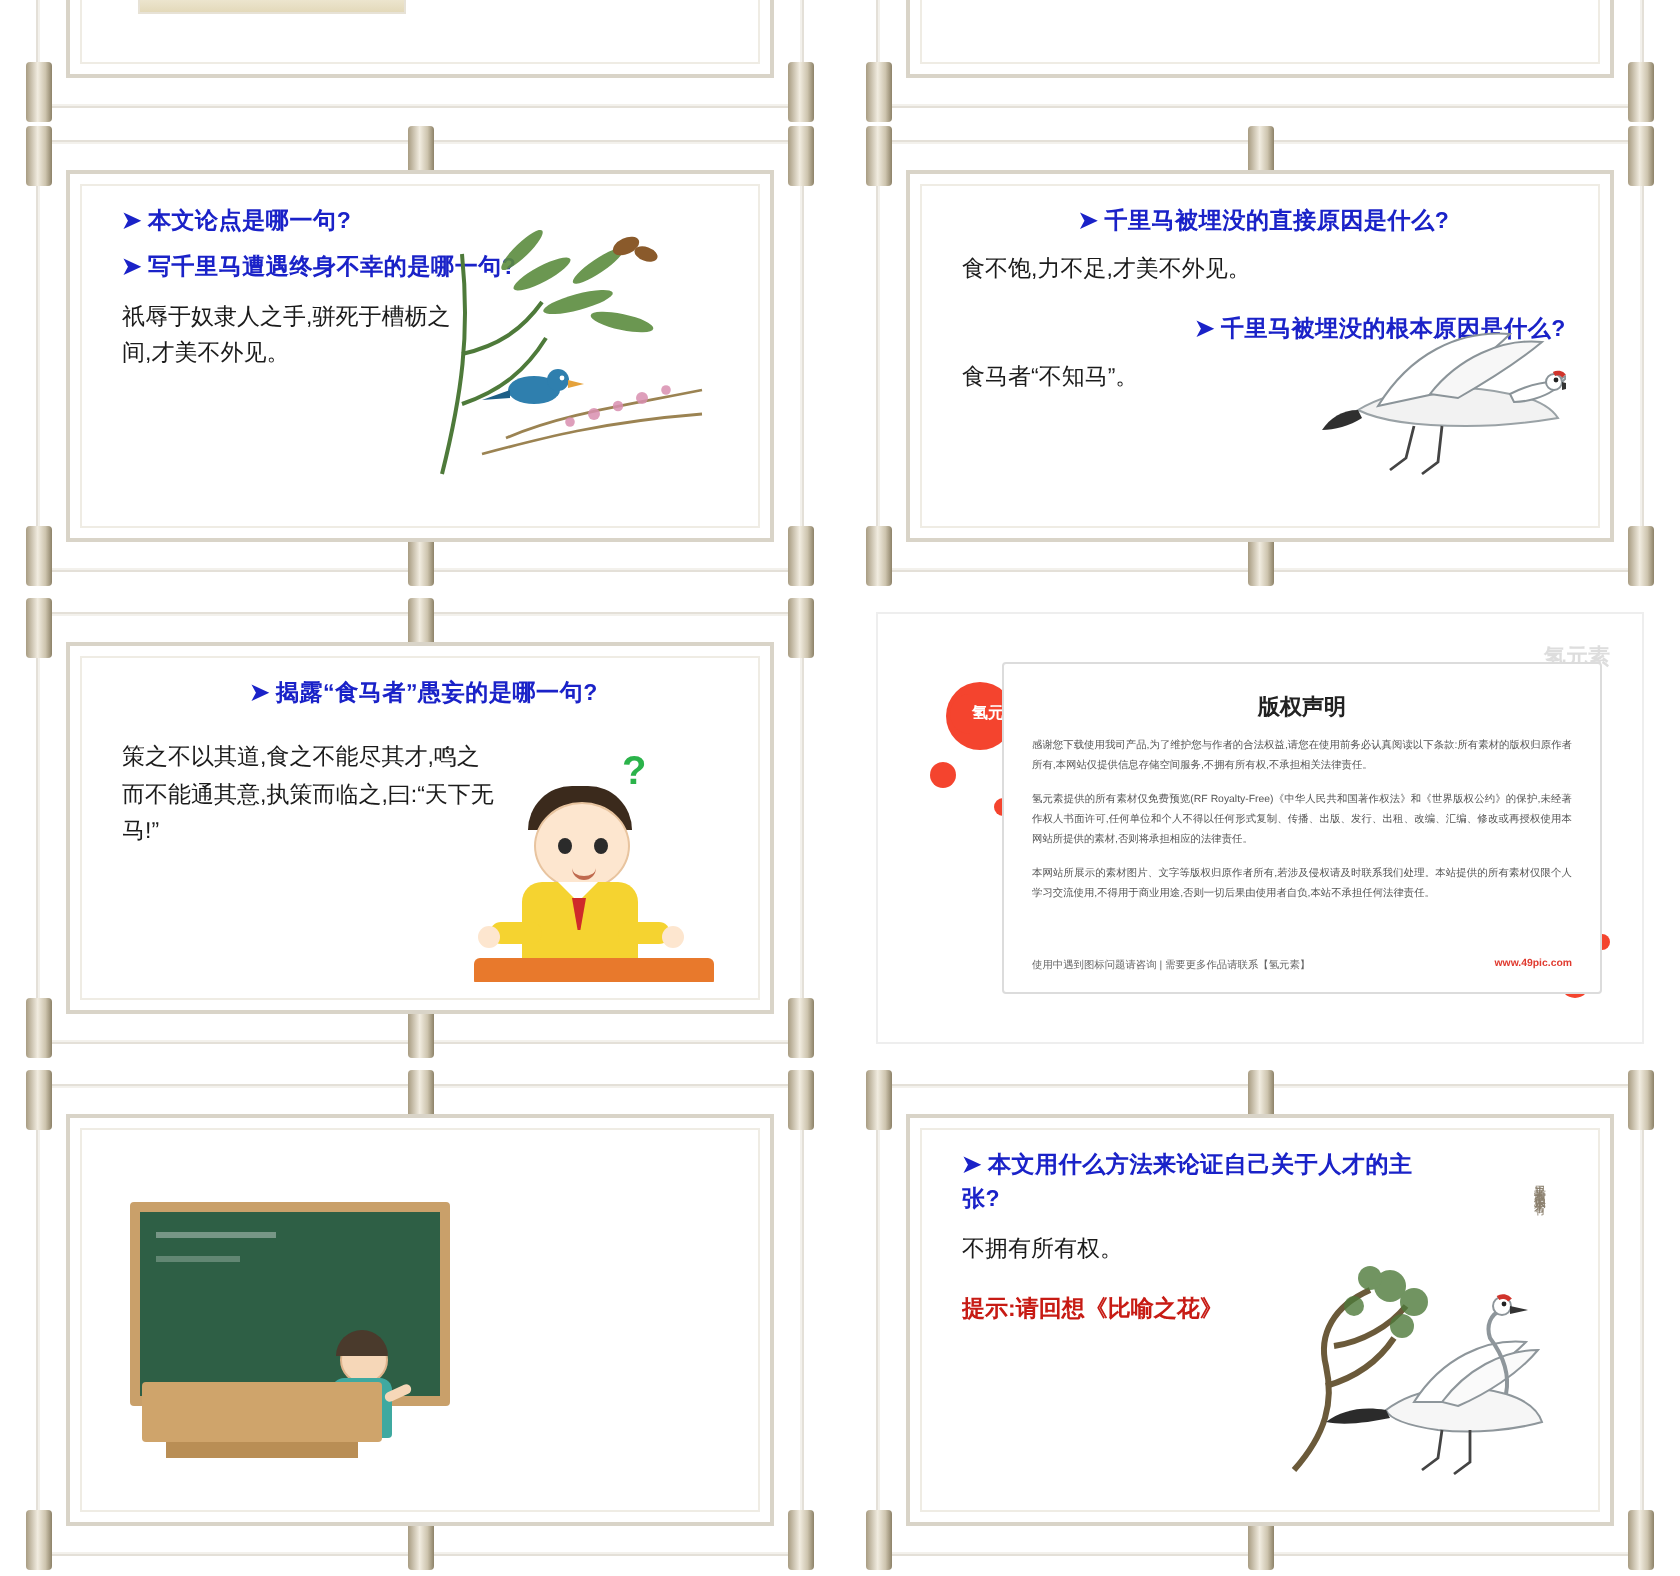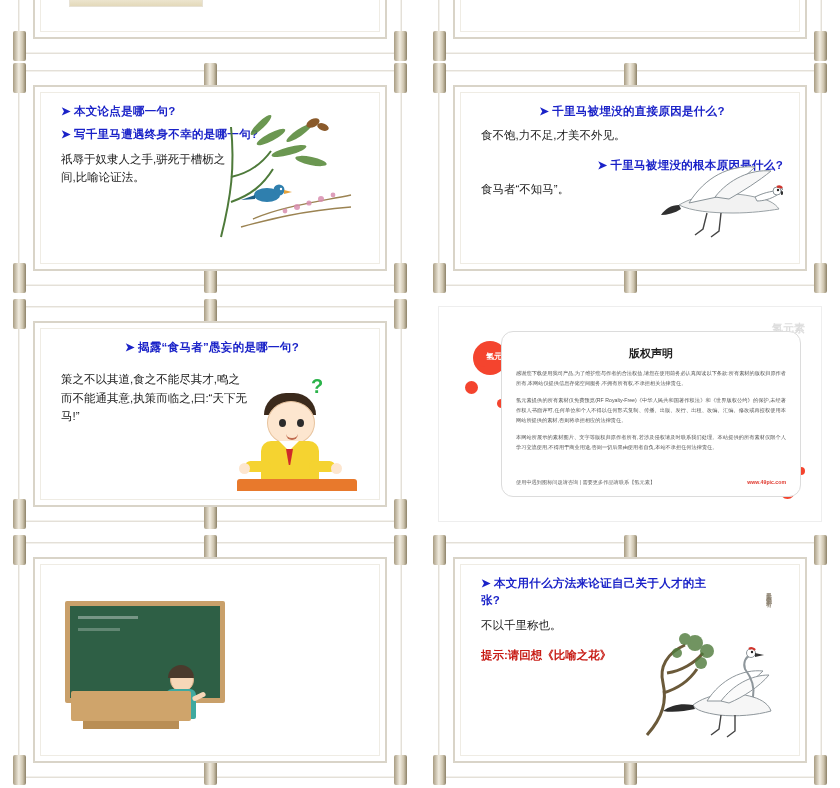--- a/index.html
+++ b/index.html
@@ -67,21 +67,21 @@
   .bird-img .grass{position:absolute;bottom:0;left:0;right:0;height:16px;
     background:linear-gradient(to top,#e3d9ba,rgba(227,217,186,0));}
 
   
   .cr-slide{
     position:absolute;left:18px;right:18px;top:10px;bottom:10px;
     background:#ffffff;border:1px solid #eeeeee;
   }
   .cr-box{
     position:absolute;left:62px;right:20px;top:24px;bottom:24px;
-    border:1px solid #dcdcdc;border-radius:12px;background:#fff;
+    border:1px solid #dcdcdc;border-radius:2px;background:#fff;
   }
   .cr-title{text-align:center;font-size:11px;font-weight:bold;color:#222;margin-top:14px;}
   .cr-p{font-size:5.2px;color:#555;line-height:1.85;margin:8px 14px 0 14px;text-align:justify;}
   .cr-foot{position:absolute;left:14px;right:14px;bottom:10px;font-size:5.2px;color:#666;}
   .cr-foot .url{color:#e03a2f;float:right;font-weight:bold;}
   .bubble{position:absolute;border-radius:50%;background:#f4442e;}
   .b1{width:34px;height:34px;left:34px;top:34px;}
   .b2{width:20px;height:20px;left:72px;top:24px;}
   .b3{width:13px;height:13px;left:26px;top:74px;}
   .b4{width:9px;height:9px;left:58px;top:92px;}
@@ -211,21 +211,21 @@
               </g>
               <g fill="#8a5a2b">
                 <ellipse cx="112" cy="16" rx="7" ry="4" transform="rotate(-25 112 16)"></ellipse>
                 <ellipse cx="122" cy="20" rx="6" ry="3.5" transform="rotate(20 122 20)"></ellipse>
               </g>
             </svg>
           </div>
 
           <p class="q"><span class="arrow">➤</span><span>本文论点是哪一句?</span></p>
           <p class="q"><span class="arrow">➤</span><span>写千里马遭遇终身不幸的是哪一句?</span></p>
-          <p class="a" style="width:170px">祇辱于奴隶人之手,骈死于槽枥之间,比喻论证法。</p>
+          <p class="a" style="width:170px">祇辱于奴隶人之手,骈死于槽枥之间,才美不外见。</p>
         </div>
       </div>
     </div>
   </div>
 
   <div class="cell">
     <div class="slide">
       <span class="orn tl"></span>
       <span class="orn mid-t"></span>
       <span class="orn tr"></span>
@@ -359,21 +359,21 @@
       <span class="orn bl"></span>
       <span class="orn mid-b"></span>
       <span class="orn br"></span>
       <div class="inner-frame">
         <div class="inner-frame2"></div>
         <div class="content">
 
           <span class="vert-poem">千里马常有而伯乐不常有</span>
 
           <p class="q" style="width:230px"><span class="arrow">➤</span><span>本文用什么方法来论证自己关于人才的主张?</span></p>
-          <p class="a">不以千里称也。</p>
+          <p class="a">不拥有所有权。</p>
           <p class="a red" style="font-weight:bold">提示:请回想《比喻之花》</p>
 
           <div class="crane-deco2">
             <svg width="140" height="130" viewBox="0 0 140 130">
               <g stroke="#6b5a3a" stroke-width="3" fill="none">
                 <path d="M10 126 C26 108 30 92 26 74 C22 58 30 44 48 36"></path>
                 <path d="M26 84 C40 80 52 72 60 60"></path>
                 <path d="M30 64 C44 62 58 54 66 44"></path>
               </g>
               <g fill="#4e7a3a" opacity=".8">

